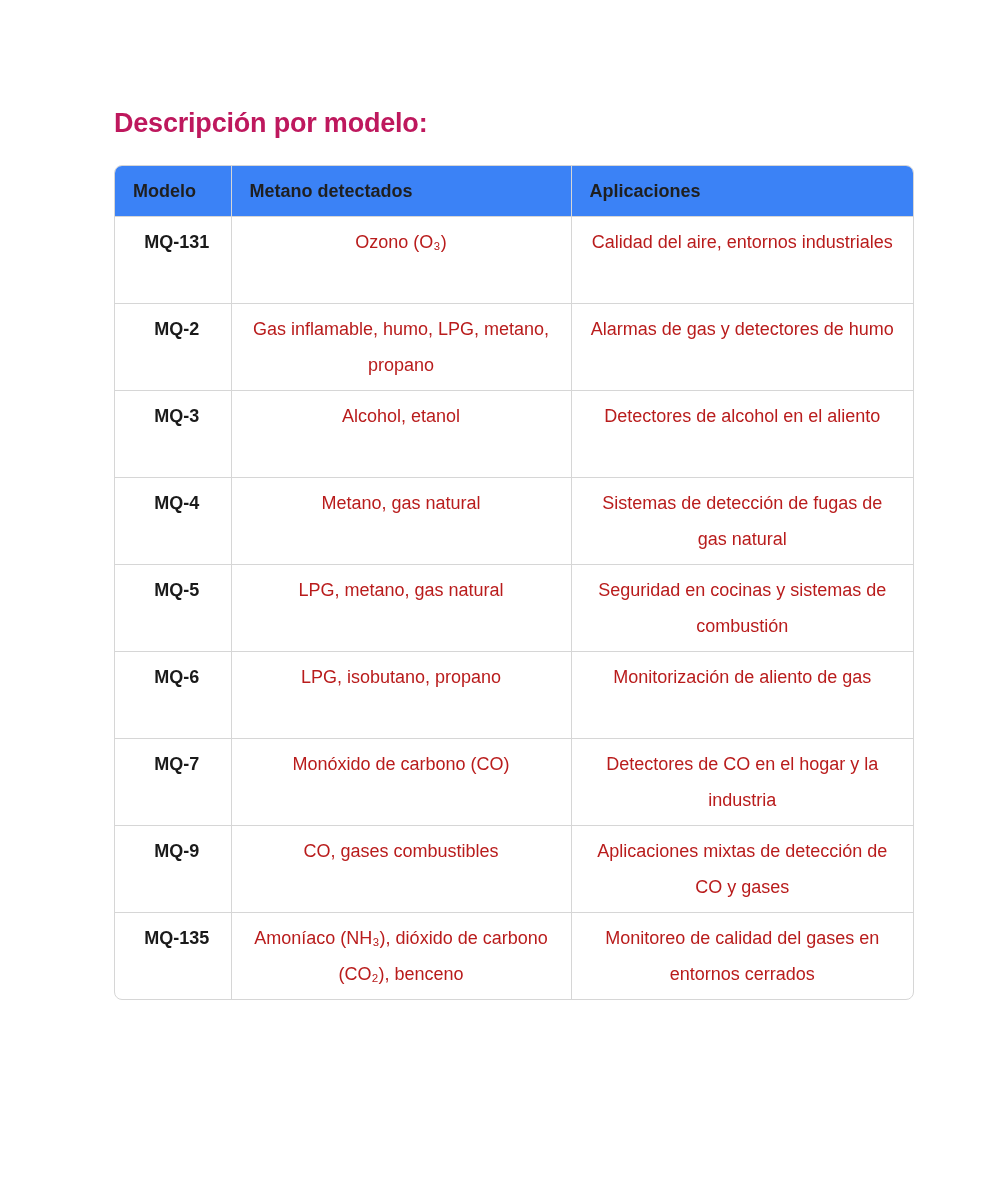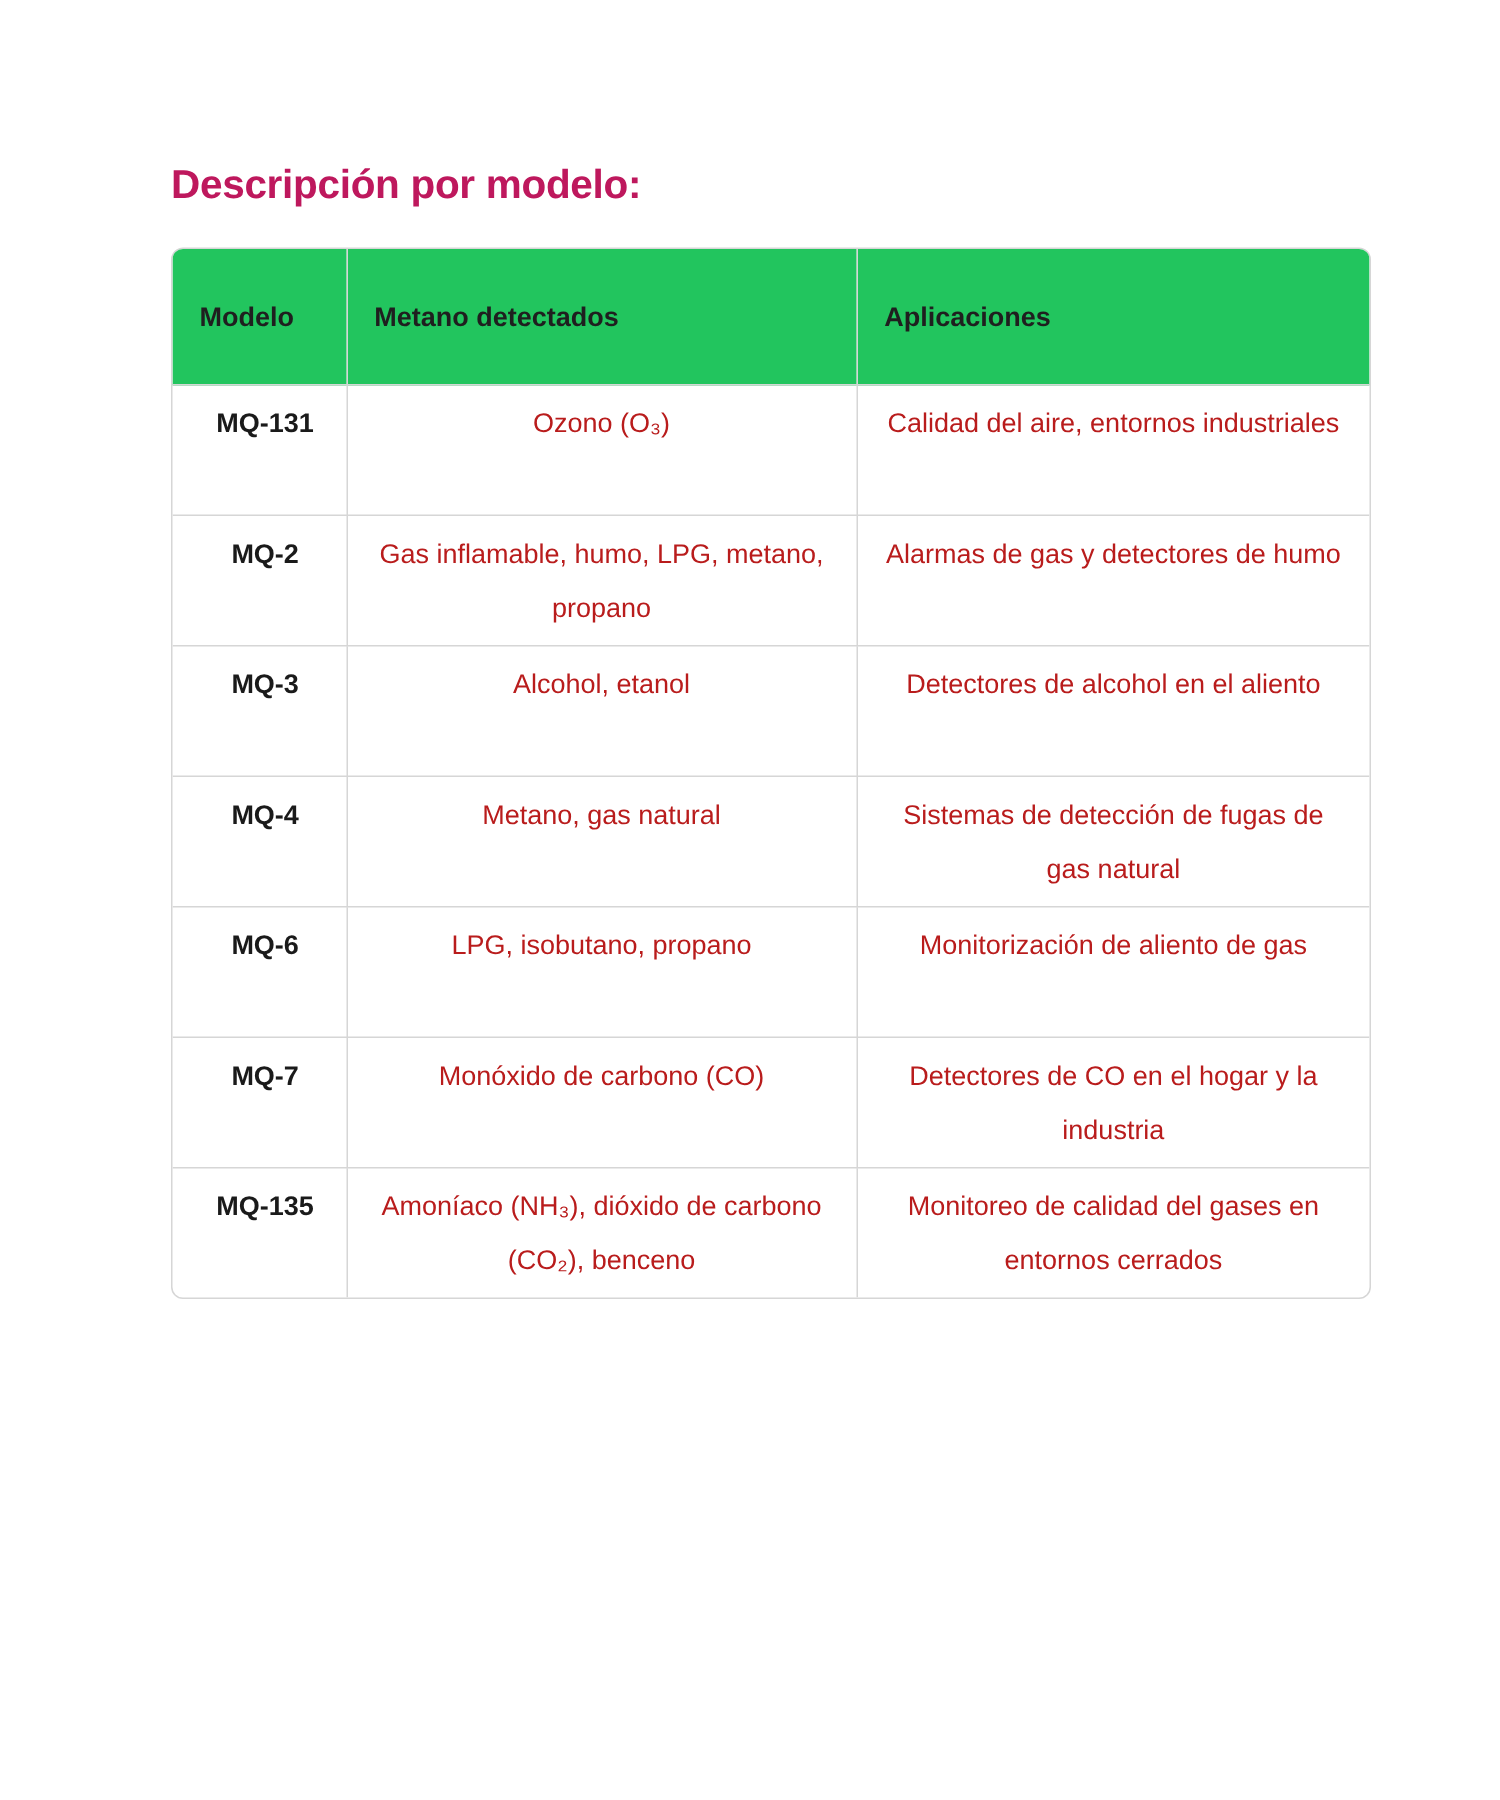--- a/index.html
+++ b/index.html
@@ -2,21 +2,21 @@
 <html><head>
 <meta charset="utf-8">
 <style>
   html, body { margin: 0; padding: 0; background: #ffffff; }
   body { width: 1000px; height: 1200px; position: relative; font-family: "Liberation Sans", "DejaVu Sans", sans-serif; color: #1f1f1f; }
   .content { position: absolute; left: 114px; top: 108px; width: 800px; }
   h2 { margin: 0 0 26px 0; font-size: 27px; font-weight: bold; color: #be185d; letter-spacing: -0.2px; }
   .table-wrap { border: 1px solid #d6d6d6; border-radius: 8px; overflow: hidden; }
   table { width: 100%; border-collapse: collapse; table-layout: fixed; font-size: 18px; }
   col.c1 { width: 116px; } col.c2 { width: 340px; } col.c3 { width: auto; }
-  th { background: #22c55e; text-align: left; font-weight: bold; padding: 12px 18px; height: 66px; color: #1f1f1f; border-right: 1px solid #d6d6d6; border-bottom: 1px solid #d6d6d6; }
+  th { background: #3b82f6; text-align: left; font-weight: bold; padding: 0 18px; height: 50px; color: #1f1f1f; border-right: 1px solid #d6d6d6; border-bottom: 1px solid #d6d6d6; }
   th:last-child, td:last-child { border-right: none; }
   td { vertical-align: top; padding: 13px 18px 0 18px; height: 73px; line-height: 36px; border-right: 1px solid #d6d6d6; border-bottom: 1px solid #d6d6d6; color: #b91c1c; }
   td p { margin: -6px 0 0 0; text-align: center; }
   tr:last-child td { border-bottom: none; }
   td.model { font-weight: bold; color: #1a1a1a; padding-right: 10px; }
 </style>
 </head>
 <body>
 
 <div class="content">
@@ -75,20 +75,31 @@
             </td>
           <td>
               <p>Metano, gas natural</p>
             </td>
           <td>
               <p>Sistemas de detección de fugas de gas natural</p>
             </td>
         </tr>
         <tr>
           <td class="model">
+              <p>MQ-5</p>
+            </td>
+          <td>
+              <p>LPG, metano, gas natural</p>
+            </td>
+          <td>
+              <p>Seguridad en cocinas y sistemas de combustión</p>
+            </td>
+        </tr>
+        <tr>
+          <td class="model">
               <p>MQ-6</p>
             </td>
           <td>
               <p>LPG, isobutano, propano</p>
             </td>
           <td>
               <p>Monitorización de aliento de gas</p>
             </td>
         </tr>
         <tr>
@@ -97,20 +108,31 @@
             </td>
           <td>
               <p>Monóxido de carbono (CO)</p>
             </td>
           <td>
               <p>Detectores de CO en el hogar y la industria</p>
             </td>
         </tr>
         <tr>
           <td class="model">
+              <p>MQ-9</p>
+            </td>
+          <td>
+              <p>CO, gases combustibles</p>
+            </td>
+          <td>
+              <p>Aplicaciones mixtas de detección de CO y gases</p>
+            </td>
+        </tr>
+        <tr>
+          <td class="model">
               <p>MQ-135</p>
             </td>
           <td>
               <p>Amoníaco (NH₃), dióxido de carbono (CO₂), benceno</p>
             </td>
           <td>
               <p>Monitoreo de calidad del gases en entornos cerrados</p>
             </td>
         </tr>
       </tbody>

